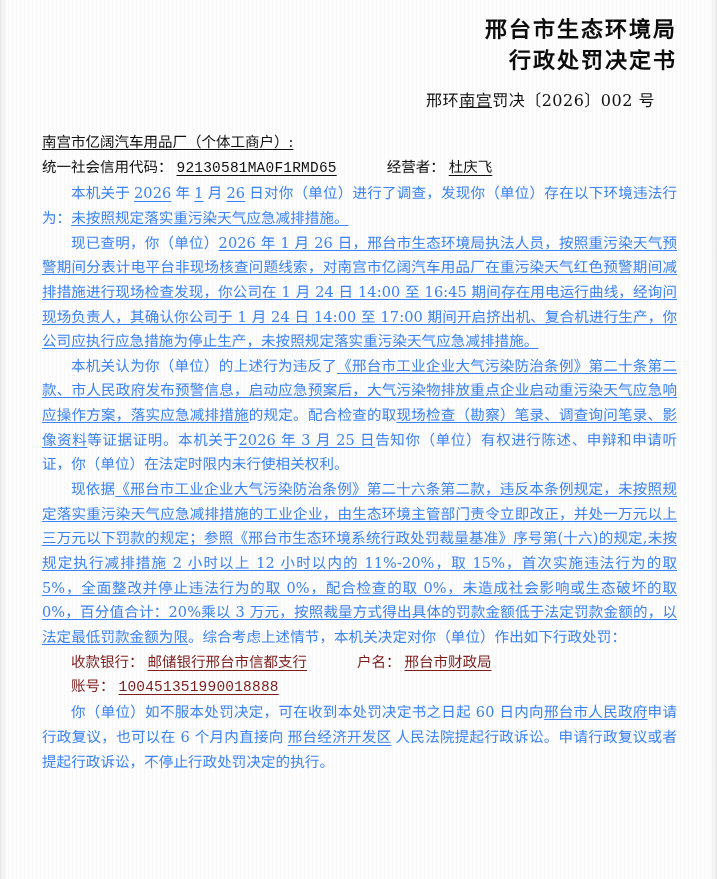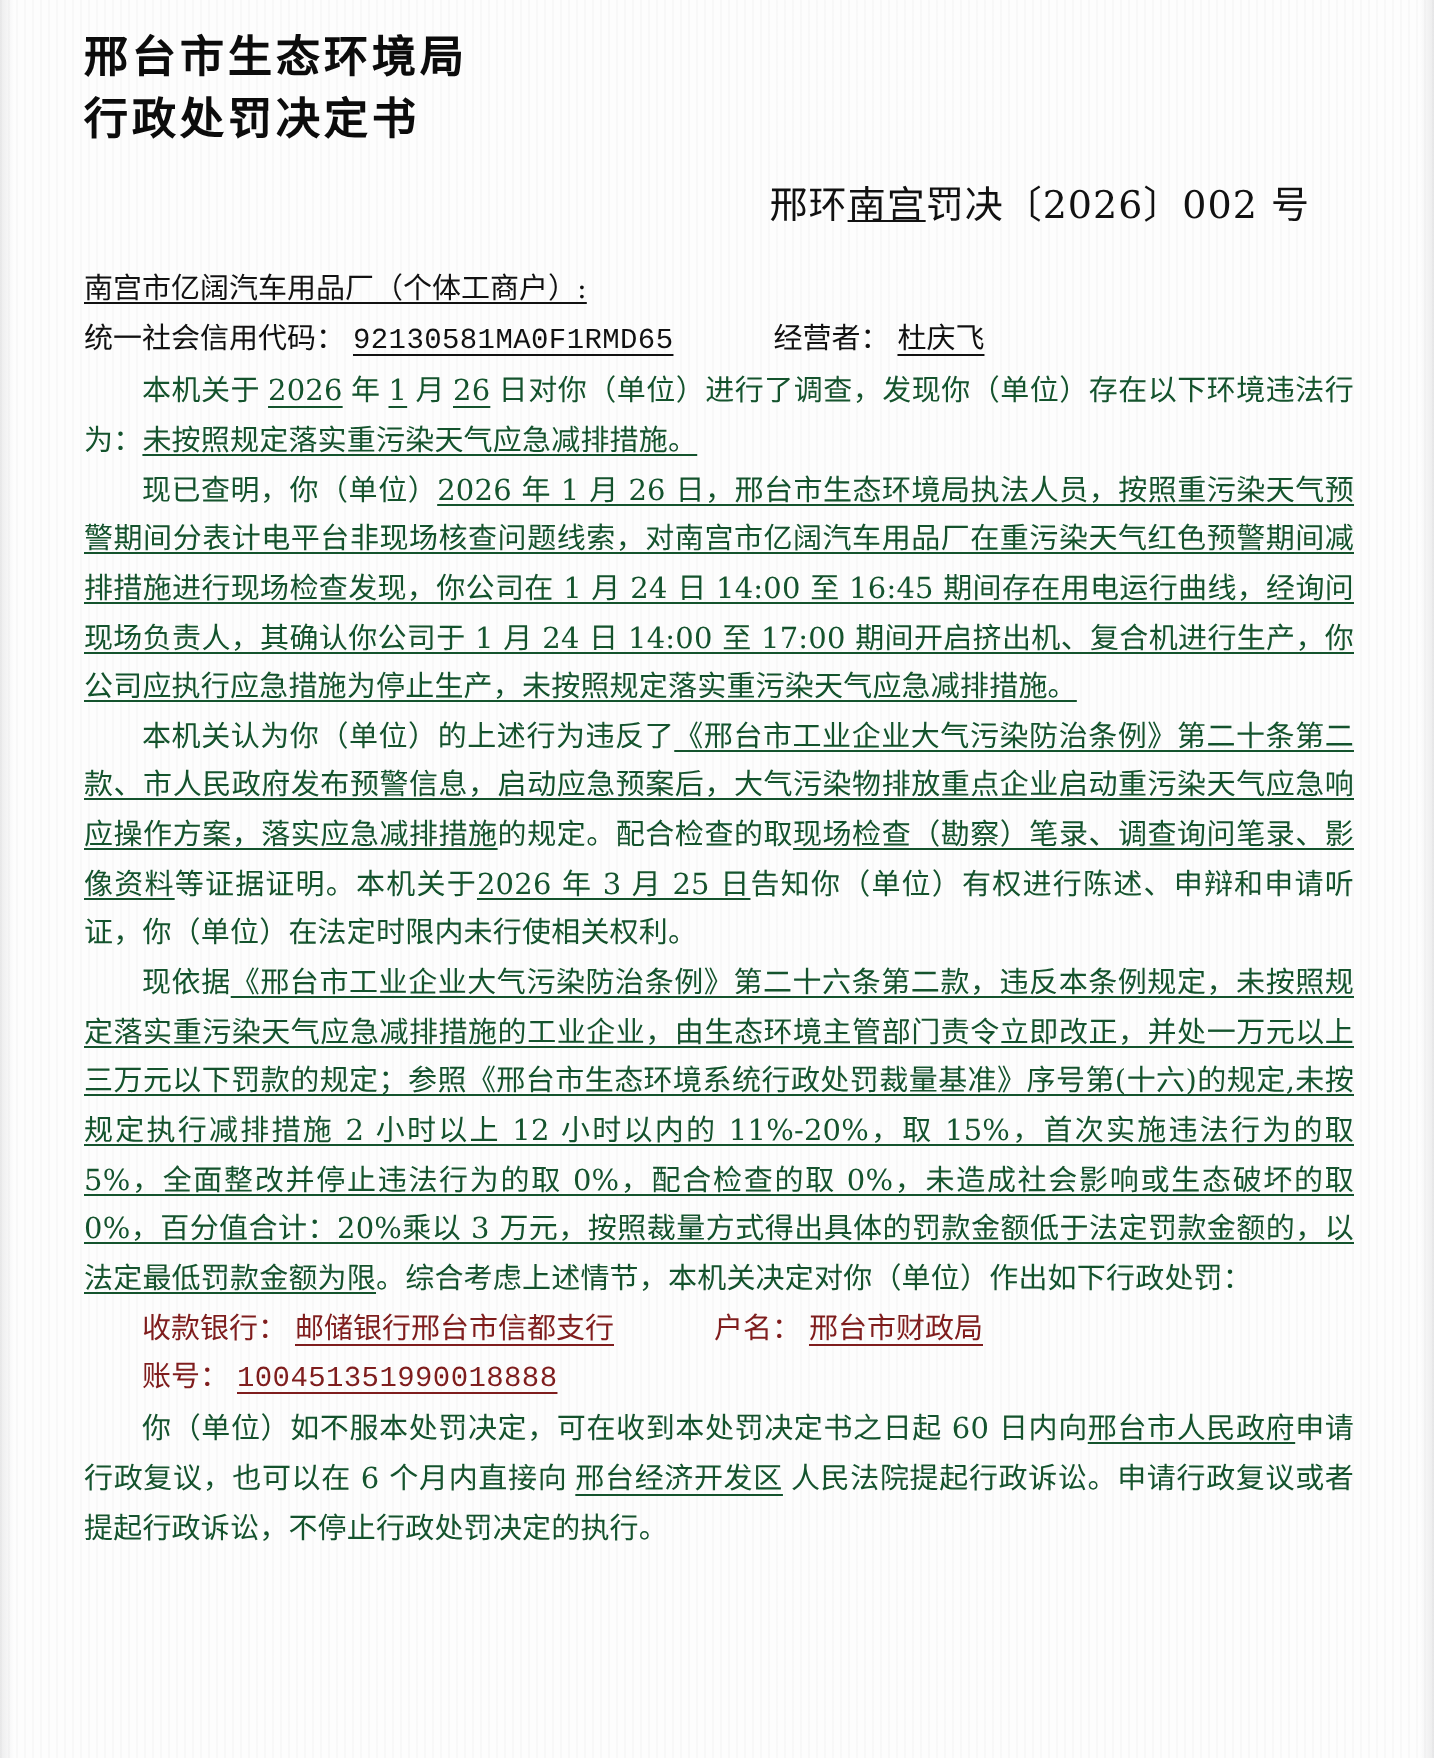--- a/index.html
+++ b/index.html
@@ -50,33 +50,33 @@
   }
 
   .content {
     position: relative;
     z-index: 4;
     padding: 14px 40px 0 42px;
   }
 
   
   .doc-title {
-    text-align: left;
+    text-align: right;
     font-family: "DejaVu Sans", "Liberation Sans", sans-serif;
     font-weight: bold;
     font-size: 22px;
     letter-spacing: 2px;
     color: #0c0c0c;
     line-height: 1.42;
   }
   .doc-title .line2 { display: block; }
 
   .doc-number {
     text-align: right;
-    font-size: 19px;
+    font-size: 16px;
     color: #111;
     margin-top: 11px;
     margin-right: 22px;
     letter-spacing: 0.5px;
   }
   .doc-number .u { text-decoration: underline; }
 
   
   .party {
     margin-top: 19px;
@@ -93,21 +93,21 @@
   }
   .mono-val {
     font-family: Liberation Mono, monospace;
     letter-spacing: 0.2px;
   }
   .gap-wide { display: inline-block; width: 46px; }
 
   
   p.para {
     font-size: 14.5px;
-    color: #14532d;
+    color: #3b82f6;
     line-height: 1.70;
     margin: 0;
     text-indent: 2em;
     text-align: justify;
     text-justify: inter-ideograph;
     letter-spacing: 0.1px;
   }
   .u-seg { text-decoration: underline; text-underline-offset: 2px; }
 
   

